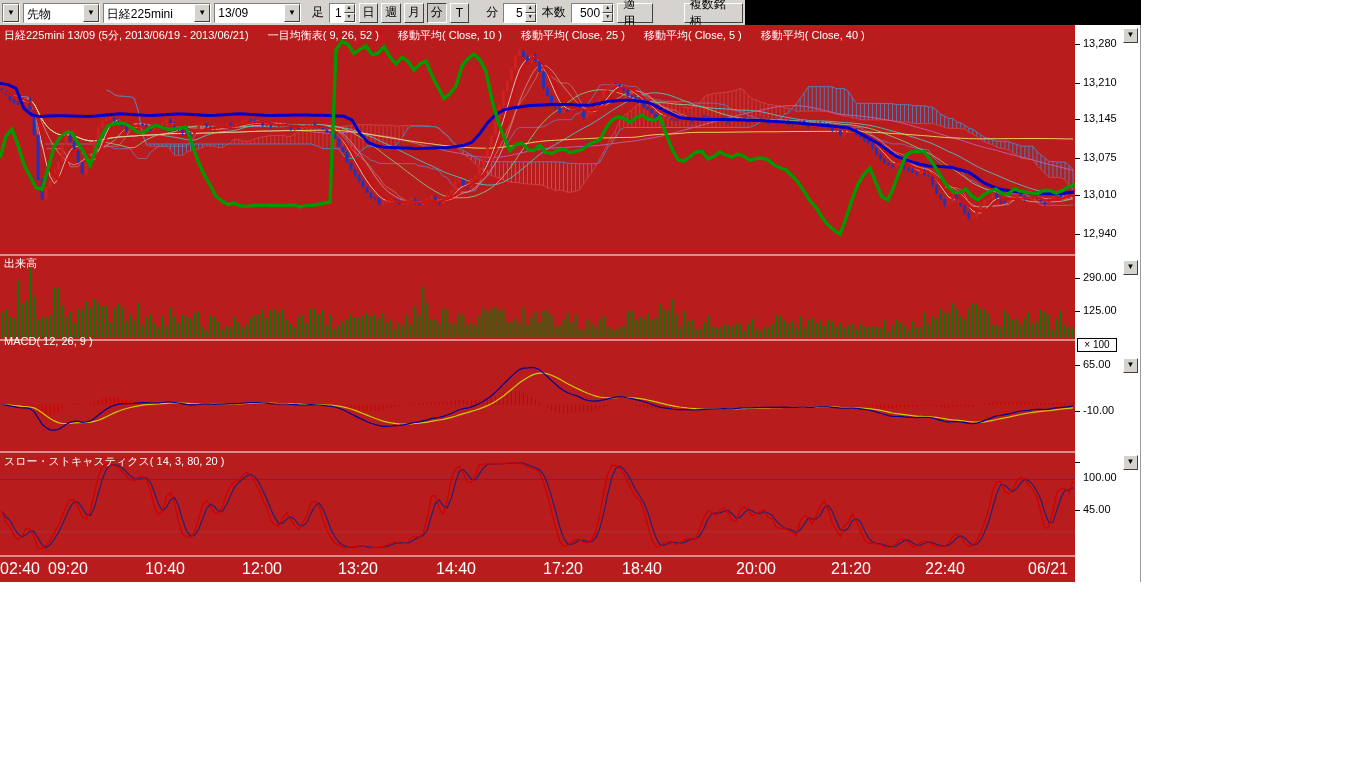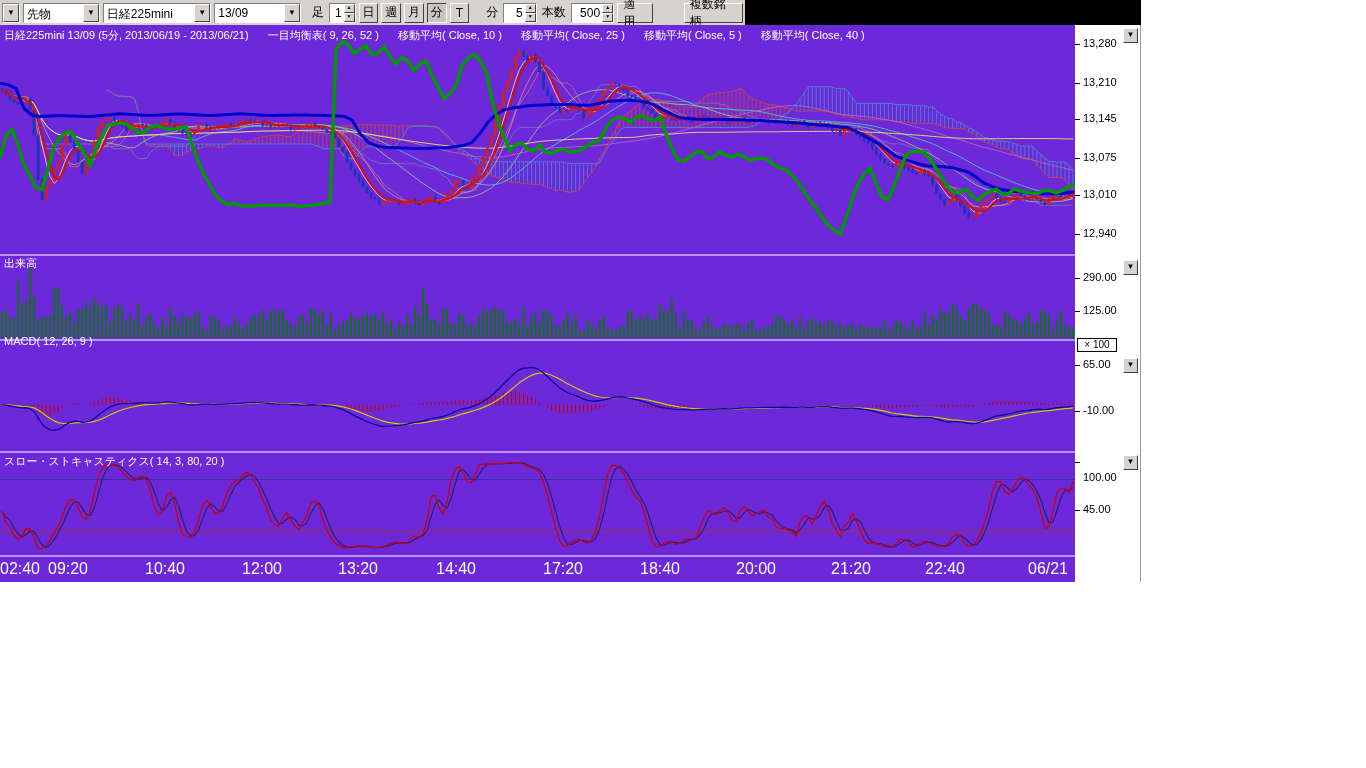--- a/index.html
+++ b/index.html
@@ -17,21 +17,21 @@
   .spin .sval{flex:1;text-align:right;padding:2px 2px 0 2px;font-size:12px;}
   .spin .sarr{width:11px;display:flex;flex-direction:column;}
   .spin .sarr span{flex:1;background:#d6d3ce;border:1px solid;border-color:#fff #404040 #404040 #fff;
        font-size:5px;line-height:5px;text-align:center;color:#000;box-sizing:border-box;}
   .btn{height:20px;background:#d6d3ce;border:1px solid;border-color:#fff #404040 #404040 #fff;
        display:flex;align-items:center;justify-content:center;box-sizing:border-box;padding:0 5px;cursor:default;}
   .btn.pbtn{width:20px;padding:0;}
   .btn.active{border-color:#404040 #fff #fff #404040;background:#c9c5bf;}
   .tb-label{padding:0 2px;white-space:nowrap;}
   
-  .chart{position:absolute;left:0;top:25px;width:1141px;height:557px;background:#6d28d9;}
+  .chart{position:absolute;left:0;top:25px;width:1141px;height:557px;background:#b91c1c;}
   .chart svg{position:absolute;left:0;top:0;}
   .hdr{position:absolute;left:4px;color:#fff;font-size:11px;white-space:nowrap;}
   .hdr span{margin-right:16px;}
   #hdr1{top:3px;}
   #hdr2{top:16px;}
   .plabel{position:absolute;left:4px;color:#fff;font-size:11px;white-space:nowrap;}
   .tlabel{position:absolute;top:535px;color:#fff;font-size:16px;transform:translateX(-50%);white-space:nowrap;}
   
   .axis{position:absolute;left:1075px;top:0;width:65px;height:557px;background:#fff;}
   .axlabel{position:absolute;left:8px;font-size:11px;color:#000;white-space:nowrap;text-align:right;}
@@ -1421,21 +1421,21 @@
     <div class="plabel" style="top:429px">スロー・ストキャスティクス( 14, 3, 80, 20 )</div>
 
     <div id="time-axis">
         <div class="tlabel" style="left: 20px;">02:40</div>
         <div class="tlabel" style="left: 68px;">09:20</div>
         <div class="tlabel" style="left: 165px;">10:40</div>
         <div class="tlabel" style="left: 262px;">12:00</div>
         <div class="tlabel" style="left: 358px;">13:20</div>
         <div class="tlabel" style="left: 456px;">14:40</div>
         <div class="tlabel" style="left: 563px;">17:20</div>
-        <div class="tlabel" style="left: 660px;">18:40</div>
+        <div class="tlabel" style="left: 642px;">18:40</div>
         <div class="tlabel" style="left: 756px;">20:00</div>
         <div class="tlabel" style="left: 851px;">21:20</div>
         <div class="tlabel" style="left: 945px;">22:40</div>
         <div class="tlabel" style="left: 1048px;">06/21</div>
       </div>
 
     <div class="axis">
       <div id="axis-labels">
           <div class="axlabel" style="top: 12px;">13,280</div>
           <div class="tick" style="top: 19px;"></div>

